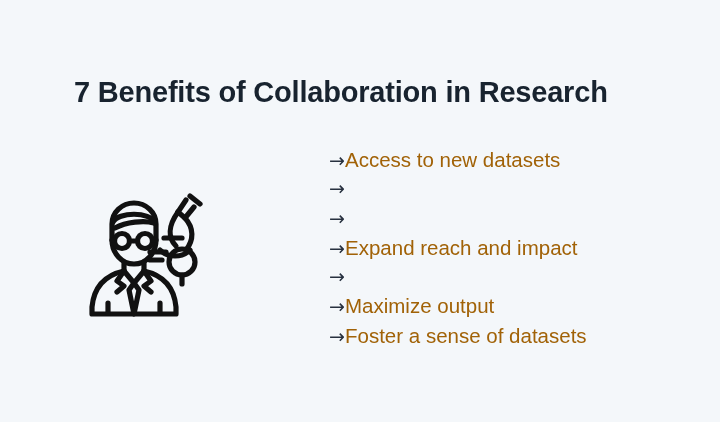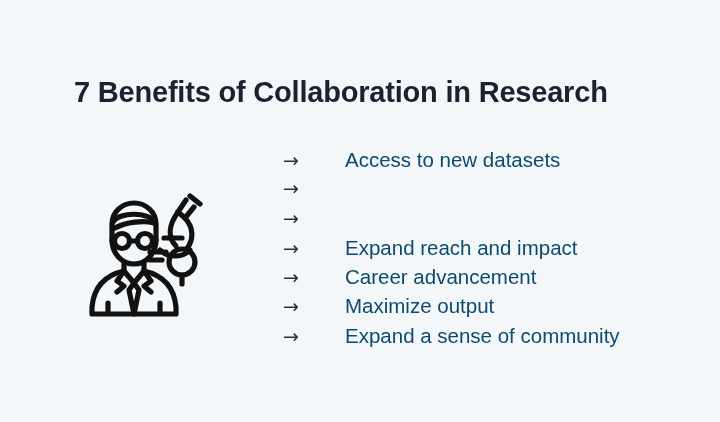--- a/index.html
+++ b/index.html
@@ -12,20 +12,21 @@
     background: #f4f7fa;
     font-family: "Liberation Sans", sans-serif;
     overflow: hidden;
   }
   .slide {
     position: relative;
     width: 708px;
     height: 422px;
     background: #f4f7fa;
     box-sizing: border-box;
+    text-align: right;
   }
   .title {
     position: absolute;
     left: 74px;
     top: 76px;
     font-size: 29px;
     font-weight: bold;
     letter-spacing: -0.2px;
     color: #18232f;
     white-space: nowrap;
@@ -59,21 +60,21 @@
     width: 62px;
     flex: 0 0 62px;
     font-size: 19px;
     line-height: 1;
     color: #27303f;
     font-family: "DejaVu Sans", sans-serif;
   }
   .benefit-label {
     font-size: 20.5px;
     line-height: 1;
-    color: #0c4a6e;
+    color: #a16207;
     white-space: nowrap;
   }
 </style>
 </head>
 <body>
 
 <div class="slide">
 
   <div class="title">7 Benefits of Collaboration in Research</div>
 
@@ -136,25 +137,24 @@
     </li>
     <li class="benefit-row">
       <span class="arrow-icon">→</span>
     </li>
     <li class="benefit-row">
       <span class="arrow-icon">→</span>
       <span class="benefit-label">Expand reach and impact</span>
     </li>
     <li class="benefit-row">
       <span class="arrow-icon">→</span>
-      <span class="benefit-label">Career advancement</span>
     </li>
     <li class="benefit-row">
       <span class="arrow-icon">→</span>
       <span class="benefit-label">Maximize output</span>
     </li>
     <li class="benefit-row">
       <span class="arrow-icon">→</span>
-      <span class="benefit-label">Expand a sense of community</span>
+      <span class="benefit-label">Foster a sense of datasets</span>
     </li>
   </ul>
 
 </div>
 
 </body></html>

